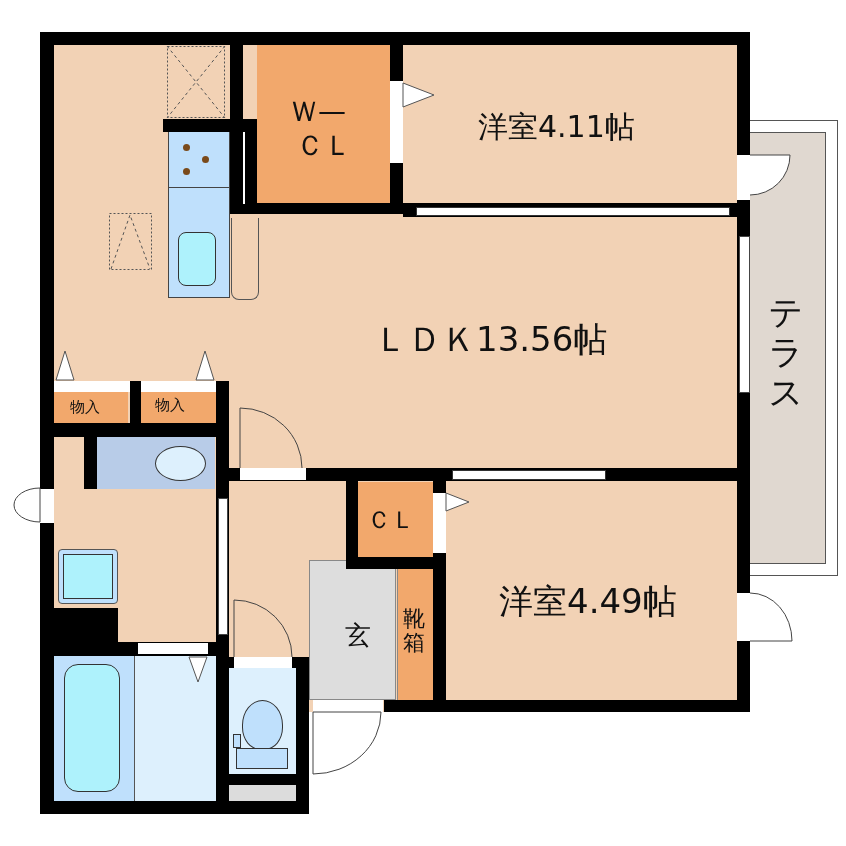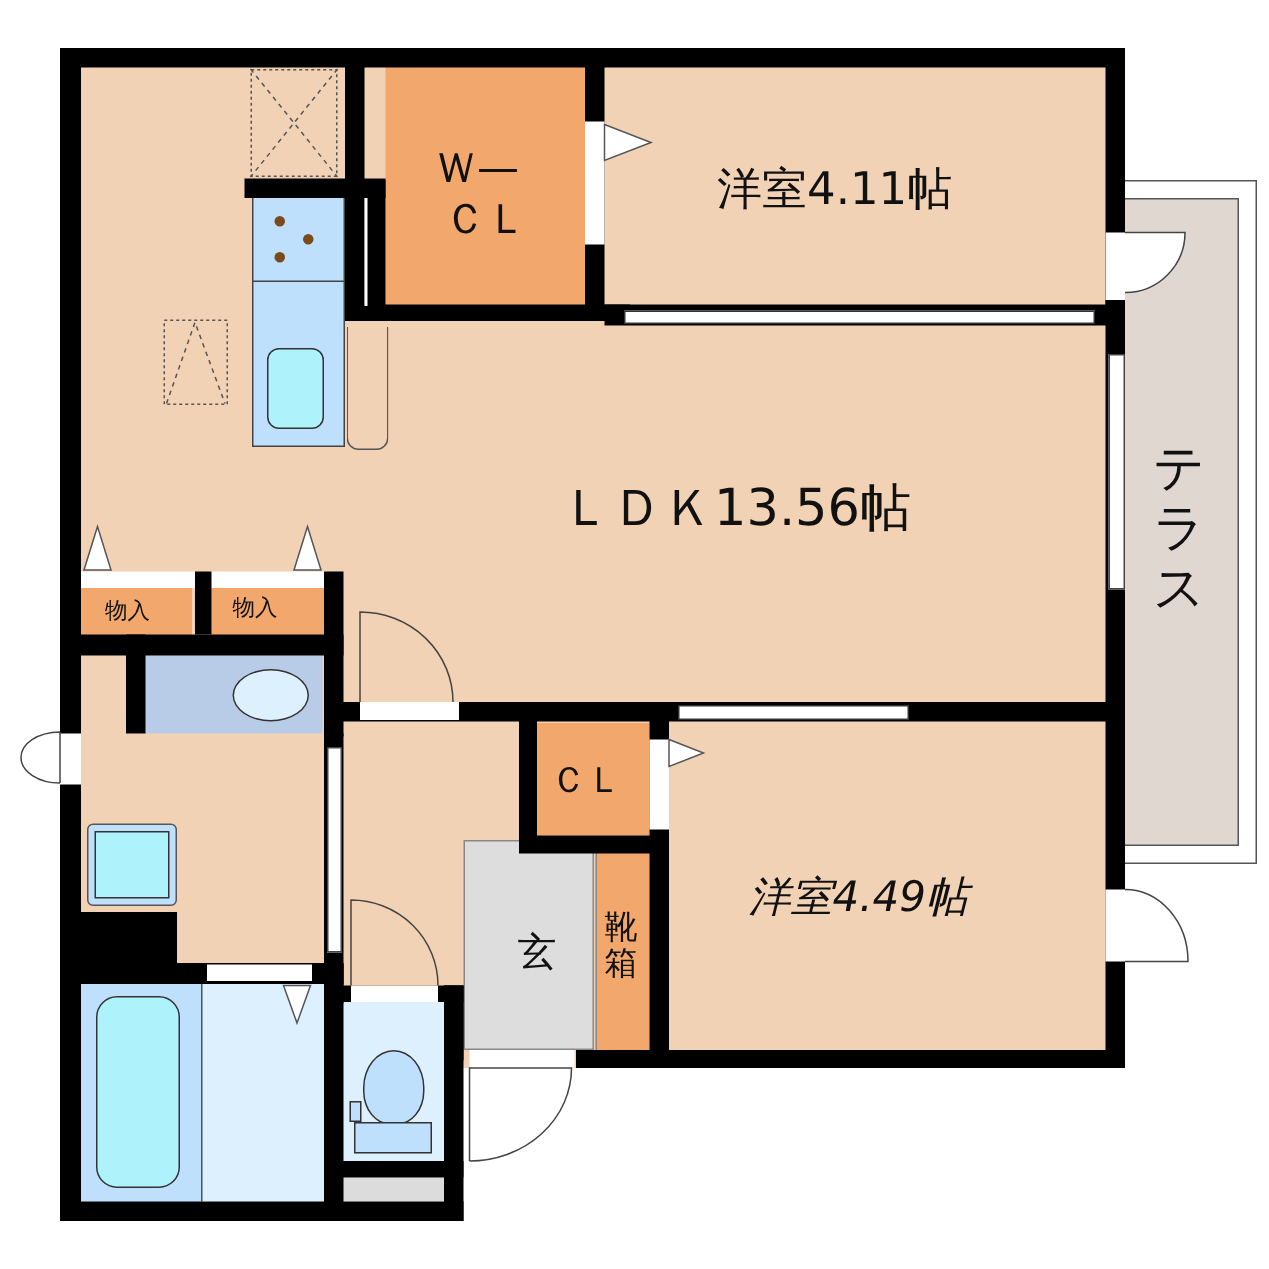--- a/index.html
+++ b/index.html
@@ -84,21 +84,21 @@
 
 <div class="abs" style="left:309px;top:560px;width:87px;height:140px;background:#dddddd;border:1px solid #888;"></div>
 <div class="label" style="left:345px;top:622px;font-size:26px;">玄</div>
 <div class="abs closet" style="left:397px;top:568px;width:36px;height:132px;border-left:1px solid #888;"></div>
 <div class="label" style="left:403px;top:608px;font-size:22px;">靴</div>
 <div class="label" style="left:403px;top:632px;font-size:22px;">箱</div>
 
 <div class="abs closet" style="left:358px;top:482px;width:75px;height:75px;"></div>
 <div class="label" style="left:367px;top:508px;font-size:24px;">ＣＬ</div>
 
-<div class="label" style="left:499px;top:584px;font-size:28px;font-style:italic;">洋室4.49帖</div>
+<div class="label" style="left:499px;top:584px;font-size:34px;">洋室4.49帖</div>
 
 <div class="wall" style="left:40px;top:32px;width:710px;height:13px;"></div>
 <div class="wall" style="left:40px;top:32px;width:14px;height:782px;"></div>
 <div class="wall" style="left:40px;top:801px;width:269px;height:13px;"></div>
 <div class="wall" style="left:737px;top:32px;width:13px;height:680px;"></div>
 <div class="wall" style="left:384px;top:700px;width:366px;height:12px;"></div>
 <div class="wall" style="left:296px;top:657px;width:13px;height:157px;"></div>
 <div class="wall" style="left:296px;top:657px;width:13px;height:50px;"></div>
 
 <div class="wall" style="left:230px;top:44px;width:13px;height:170px;"></div>

